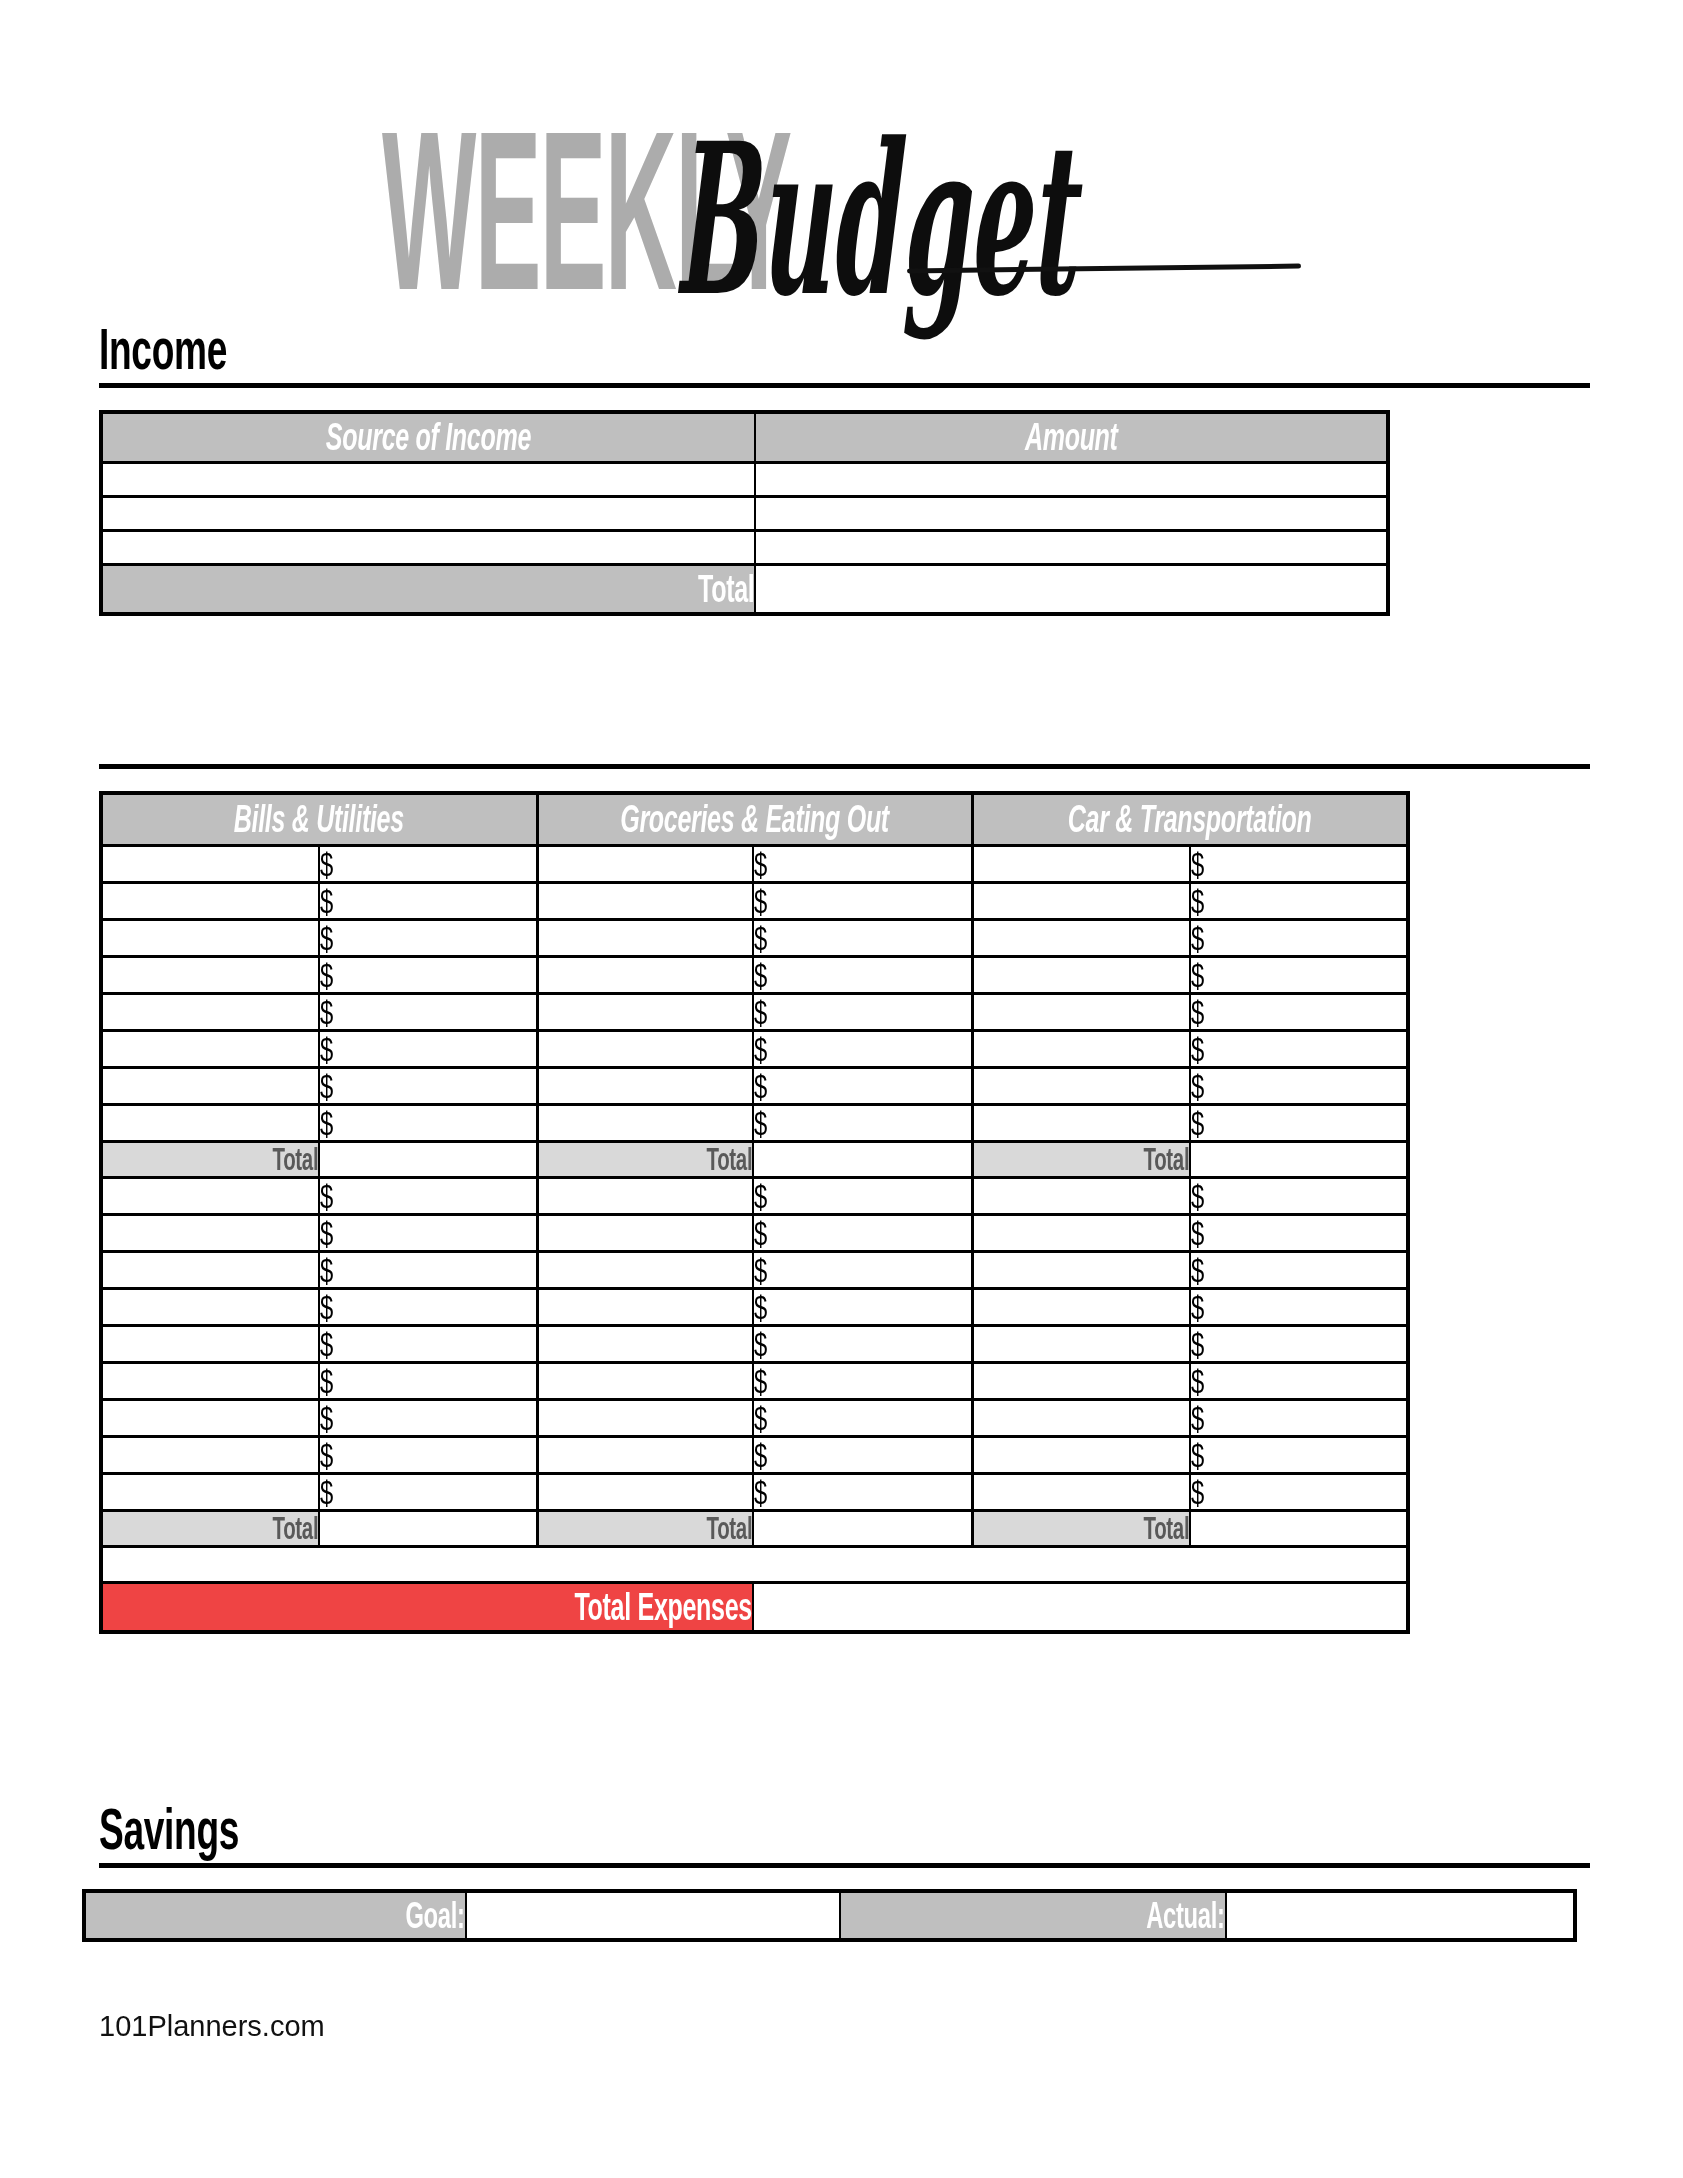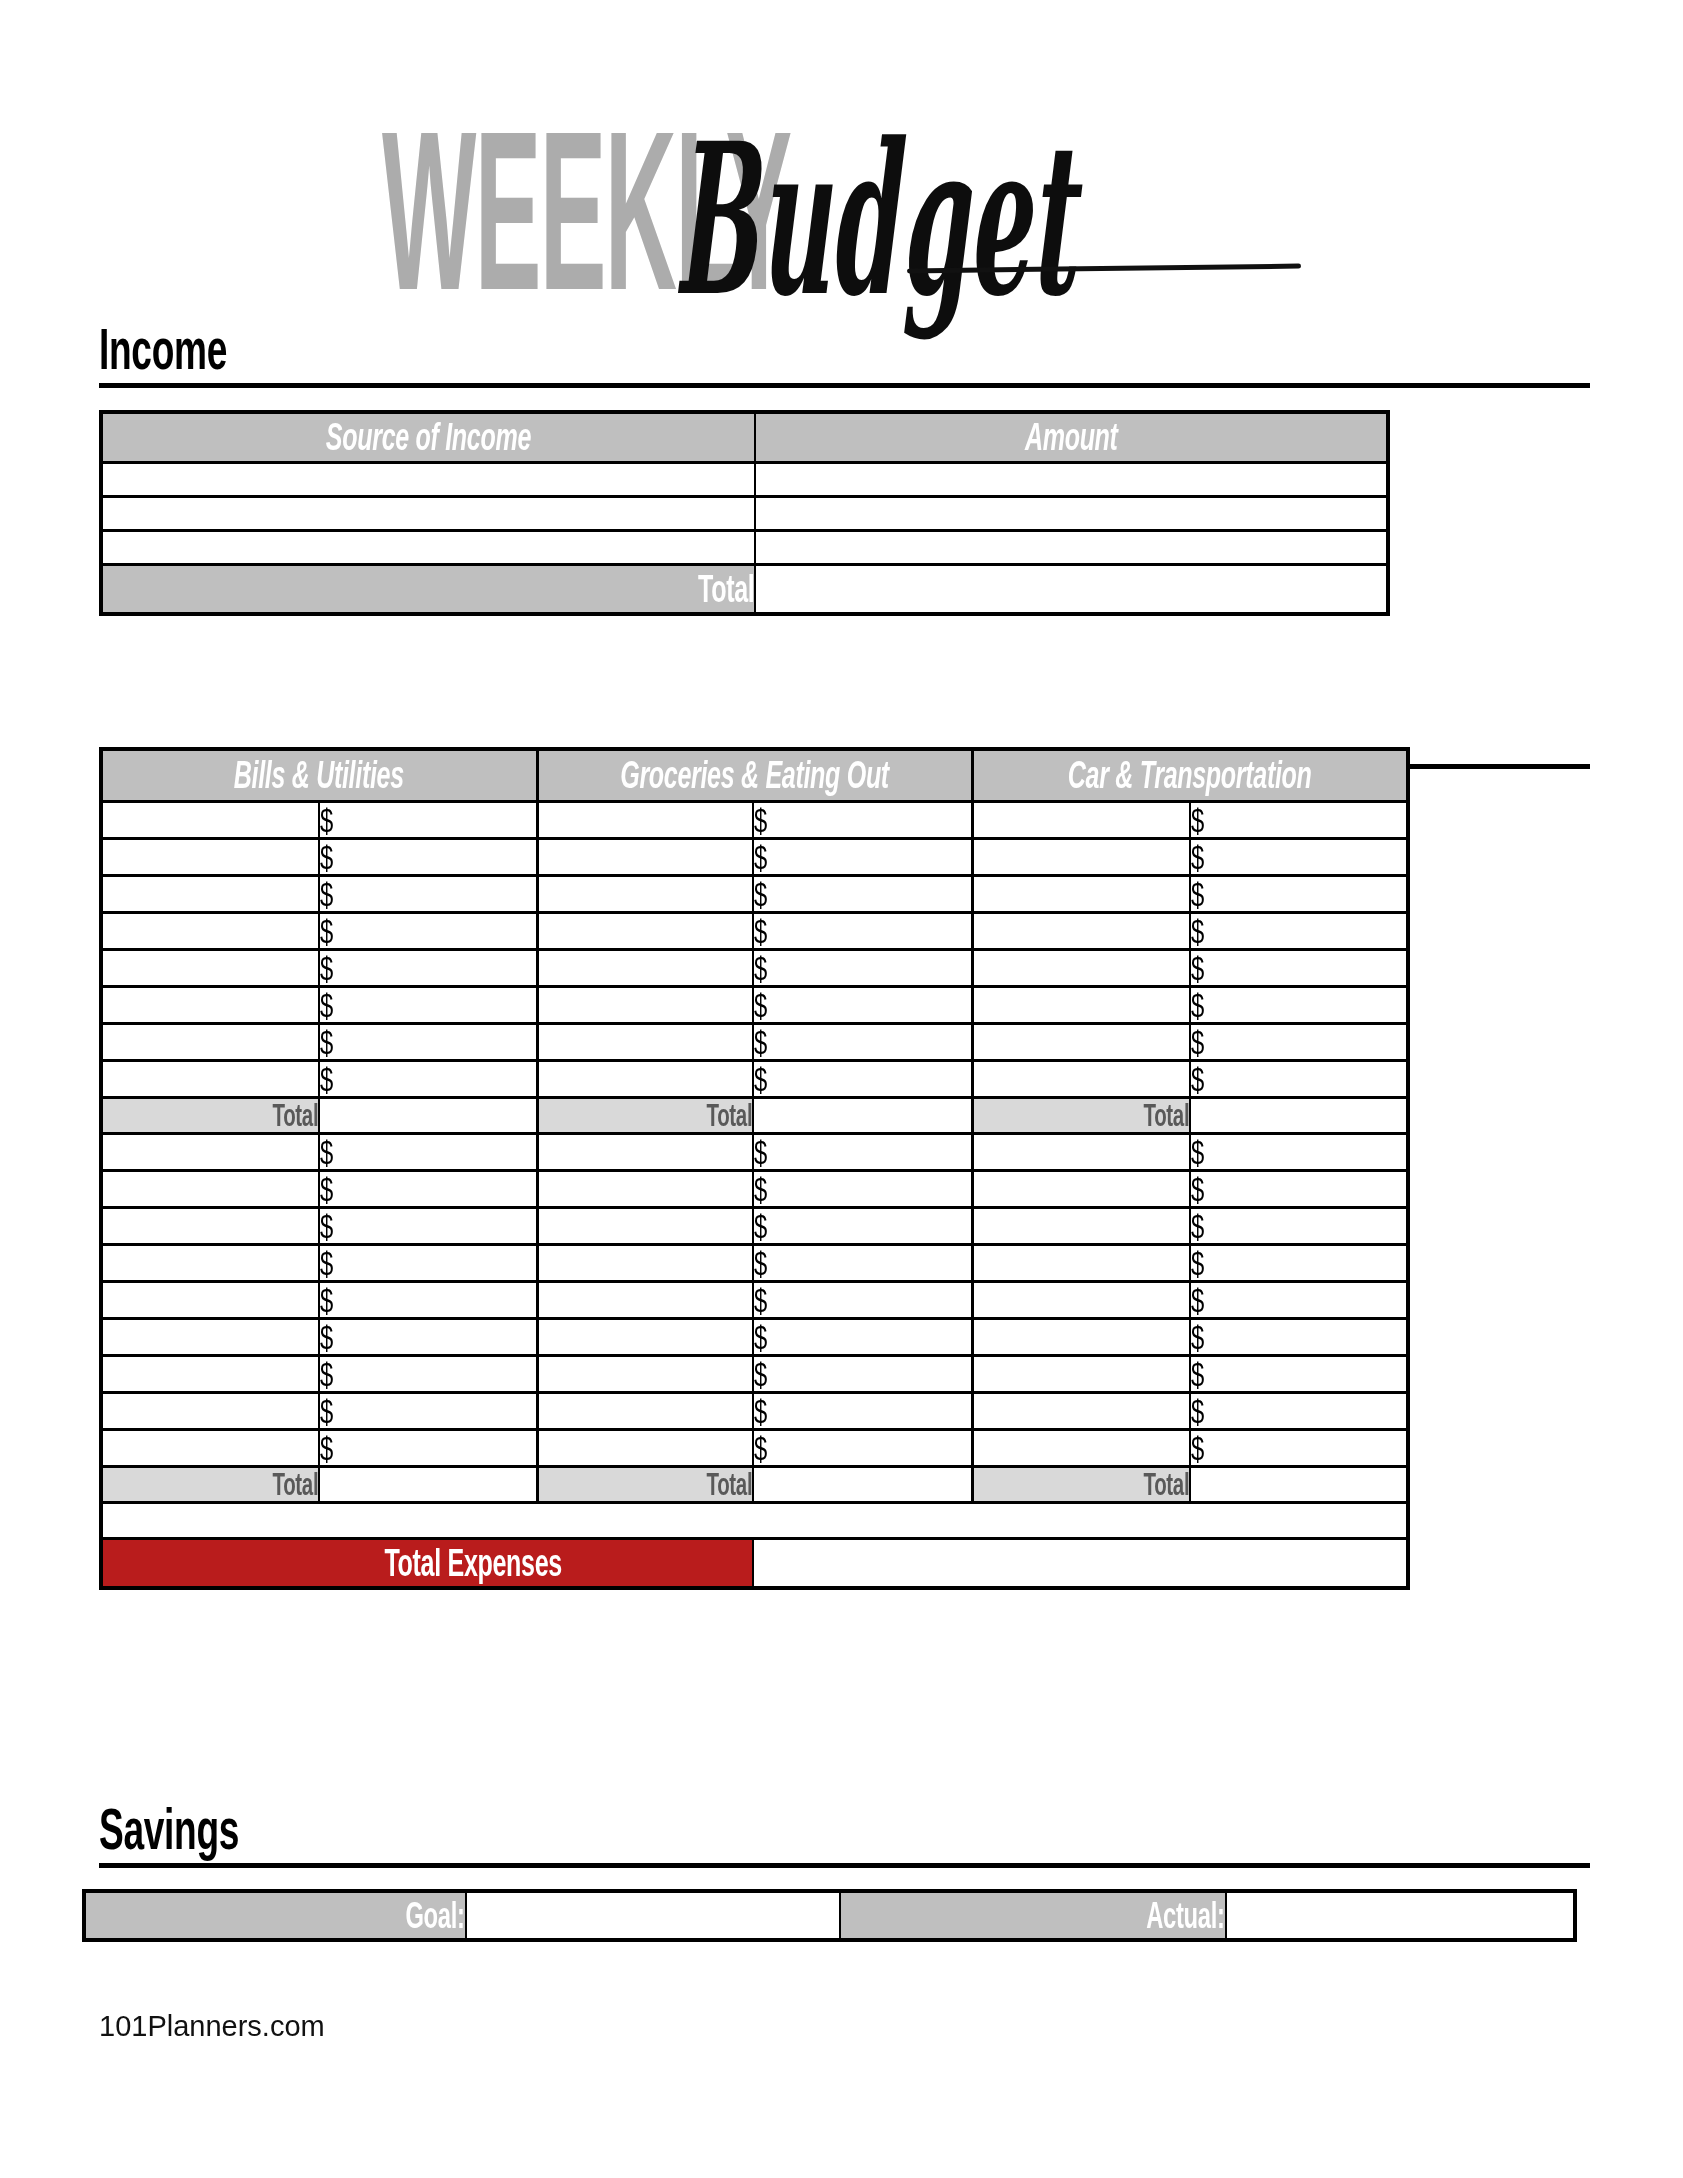--- a/index.html
+++ b/index.html
@@ -37,36 +37,36 @@
   .wlab{color:#ffffff;font-size:38px;}
 
   
   .inc{top:410px;left:99px;width:1287px;}
   .inc .hrow{height:50px;}
   .inc .irow{height:34px;}
   .inc .trow{height:50px;}
   .itl{background:#bfbfbf;text-align:right;padding-right:10.8px;}
 
   
-  .exp{top:747px;left:99px;width:1306px;}
+  .exp{top:791px;left:99px;width:1306px;}
   .exp .chrow{height:52px;}
   .exp .erow{height:36px;}
   .exp .erow2{height:32px;}
   .exp .trow2{height:36px;}
   .exp .sprow{height:36px;}
   .exp .terow{height:50px;}
   .acell{text-align:left;padding-left:10.8px;background:#fff;}
   .dcell{background:#fff;}
   .dollar{display:inline-block;transform:scaleX(0.7);transform-origin:left center;
           font-size:34px;line-height:1;font-weight:normal;color:#000;}
   .lcell{background:#d9d9d9;text-align:right;padding-right:10.8px;}
   .vcell{background:#fff;}
   .gtot{color:#595959;font-size:31px;}
   .sprow td{border-left-width:0 !important;background:#fff;}
-  .texp{background:#b91c1c;text-align:center;padding-right:14.4px;}
+  .texp{background:#ef4444;text-align:right;padding-right:14.4px;}
   .texpv{background:#fff;}
 
   
   .sav{top:1889px;left:82px;width:1491px;}
   .sav tr{height:49px;}
   .slabel{background:#bfbfbf;text-align:right;padding-right:16px;}
   .sinput{background:#fff;}
   .slab-txt{color:#fff;font-size:36px;}
 
   

